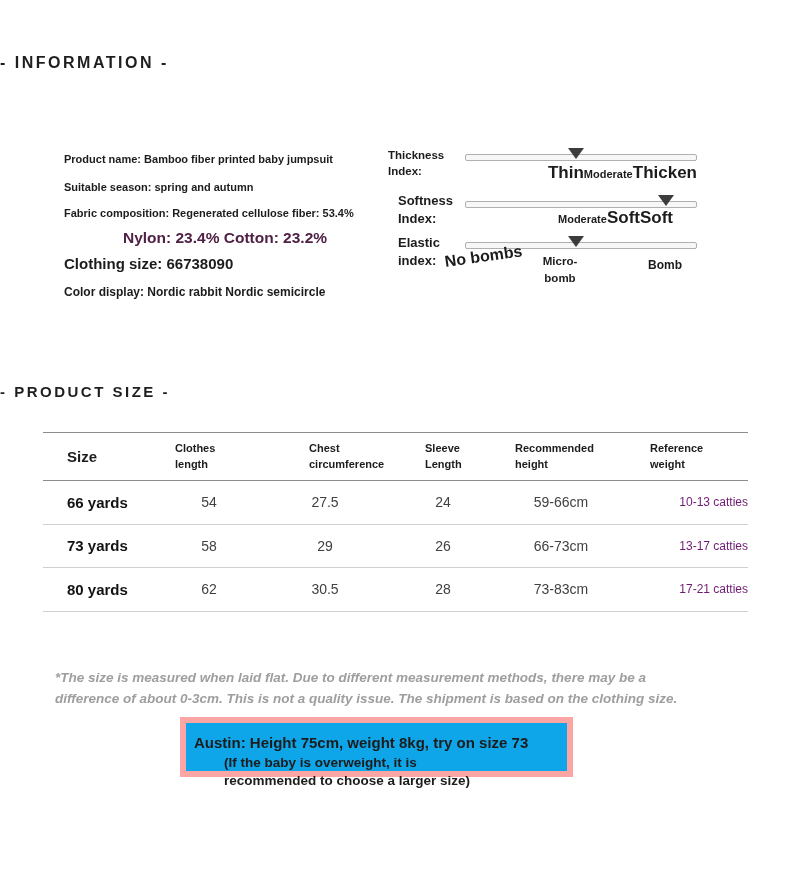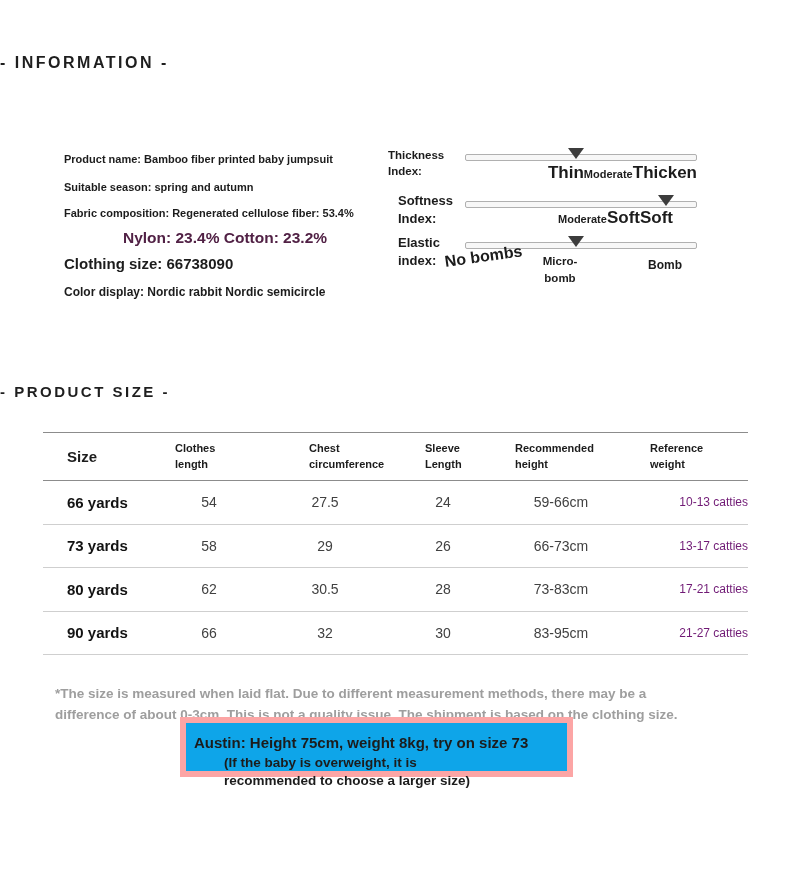--- a/index.html
+++ b/index.html
@@ -70,22 +70,22 @@
   th.h-size { font-size: 15px; padding-left: 24px; }
   th.h-cl { padding-left: 14px; }
   th.h-ch { padding-left: 52px; }
   th.h-sv { padding-left: 32px; }
   th.h-rh { padding-left: 22px; }
   th.h-rw { padding-left: 21px; }
   td.c-size { text-align: left; padding-left: 24px; font-size: 15px; font-weight: 700; color: #121212; }
   td.c-rw { text-align: right; padding-left: 21px; font-size: 12px; font-weight: 400; color: #701a75; }
 
   
-  .footnote { position: absolute; left: 55px; top: 684px; width: 690px;
-    font-size: 13.5px; font-weight: 700; color: #9e9e9e; line-height: 1.55; white-space: pre-line; }
+  .footnote { position: absolute; left: 55px; top: 668px; width: 690px;
+    font-size: 13.5px; font-weight: 700; color: #9e9e9e; line-height: 1.55; white-space: pre-line; font-style: italic; }
 
   
   .fit-box { position: absolute; left: 180px; top: 717px; width: 393px; height: 60px;
     border: 6px solid #fca5a5; background: #0ea5e9; }
   .fit-title { margin: 11px 0 0 8px; font-size: 15px; font-weight: 700; white-space: nowrap; }
   .fit-detail { margin: 3px 0 0 38px; font-size: 13.5px; font-weight: 700;
     line-height: 1.35; white-space: pre-line; }
 </style>
 </head>
 <body>
@@ -182,28 +182,20 @@
         <td class="c-rw">13-17 catties</td>
       </tr>
       <tr>
         <td class="c-size">80 yards</td>
         <td>62</td>
         <td>30.5</td>
         <td>28</td>
         <td>73-83cm</td>
         <td class="c-rw">17-21 catties</td>
       </tr>
-      <tr>
-        <td class="c-size">90 yards</td>
-        <td>66</td>
-        <td>32</td>
-        <td>30</td>
-        <td>83-95cm</td>
-        <td class="c-rw">21-27 catties</td>
-      </tr>
     </tbody>
   </table>
 
   <div class="footnote">*The size is measured when laid flat. Due to different measurement methods, there may be a
 difference of about 0-3cm. This is not a quality issue. The shipment is based on the clothing size.</div>
 
   <div class="fit-box">
     <div class="fit-title">Austin: Height 75cm, weight 8kg, try on size 73</div>
     <div class="fit-detail">(If the baby is overweight, it is
 recommended to choose a larger size)</div>

